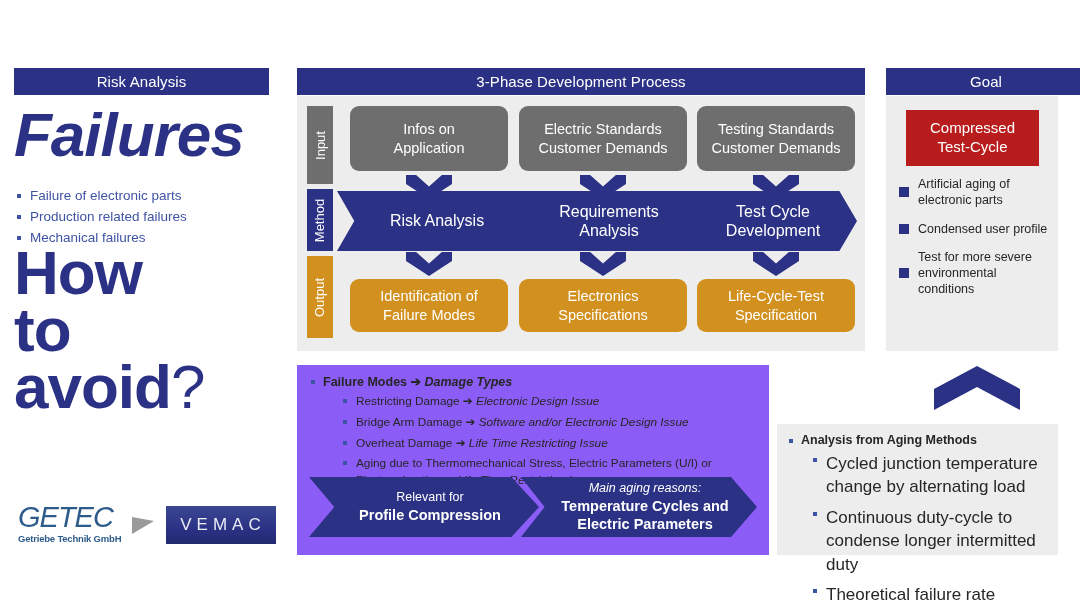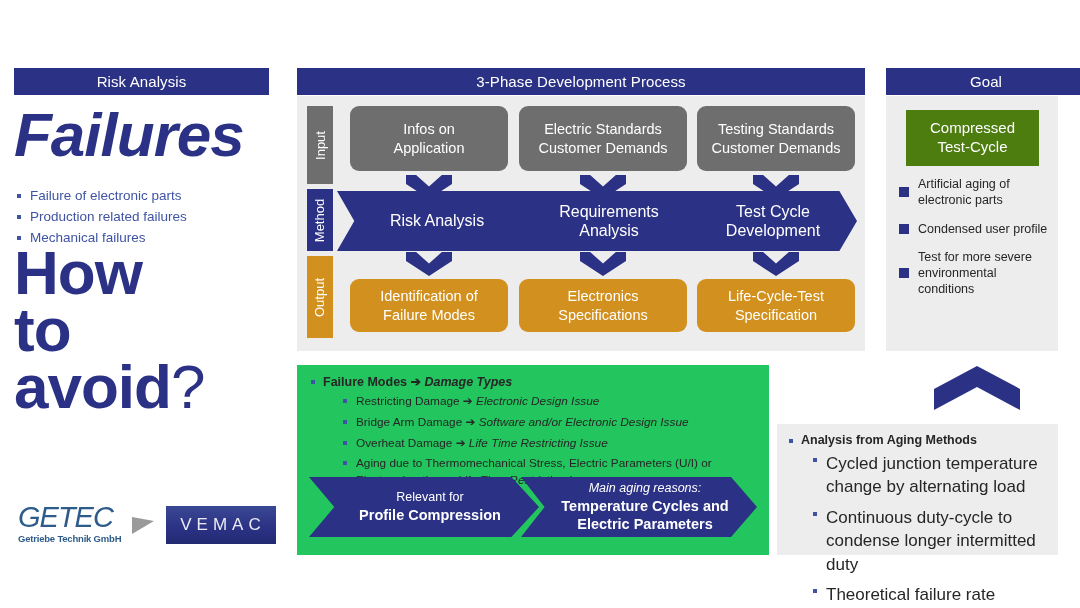--- a/index.html
+++ b/index.html
@@ -139,21 +139,21 @@
   .marrow span{padding:0 4px;transform:translateX(4px);}
 
   
   #goal-hdr{left:886px;top:68px;width:200px;height:27px;}
   #goal-panel{
     left:886px;top:96px;width:172px;height:255px;
     background:#EDEDED;
   }
   #goal-box{
     position:absolute;left:20px;top:14px;width:133px;height:56px;
-    background:#4d7c0f;color:#ffffff;
+    background:#b91c1c;color:#ffffff;
     font-size:15px;line-height:1.25;text-align:center;
     display:flex;align-items:center;justify-content:center;
   }
   #goal-list{position:absolute;left:10px;top:80px;width:160px;margin:0;padding:0;}
   #goal-list li{
     list-style:none;position:relative;
     padding-left:22px;margin-bottom:12px;
     font-size:12.5px;line-height:1.3;color:#262626;
   }
   #goal-list li:before{
@@ -164,21 +164,21 @@
   
   #up-chevron{
     left:934px;top:366px;width:86px;height:44px;
     background:#2B3184;
     clip-path:polygon(50% 0,100% 52%,100% 100%,50% 48%,0 100%,0 52%);
   }
 
   
   #fm-panel{
     left:297px;top:365px;width:472px;height:190px;
-    background:#22c55e;
+    background:#8b5cf6;
   }
   #fm-title{
     position:absolute;left:14px;top:9px;
     font-size:12.5px;font-weight:bold;padding-left:12px;
   }
   #fm-title:before{
     content:"";position:absolute;left:0px;top:6px;
     width:4px;height:4px;background:#3F53A4;
   }
   #fm-title i{font-style:italic;}

